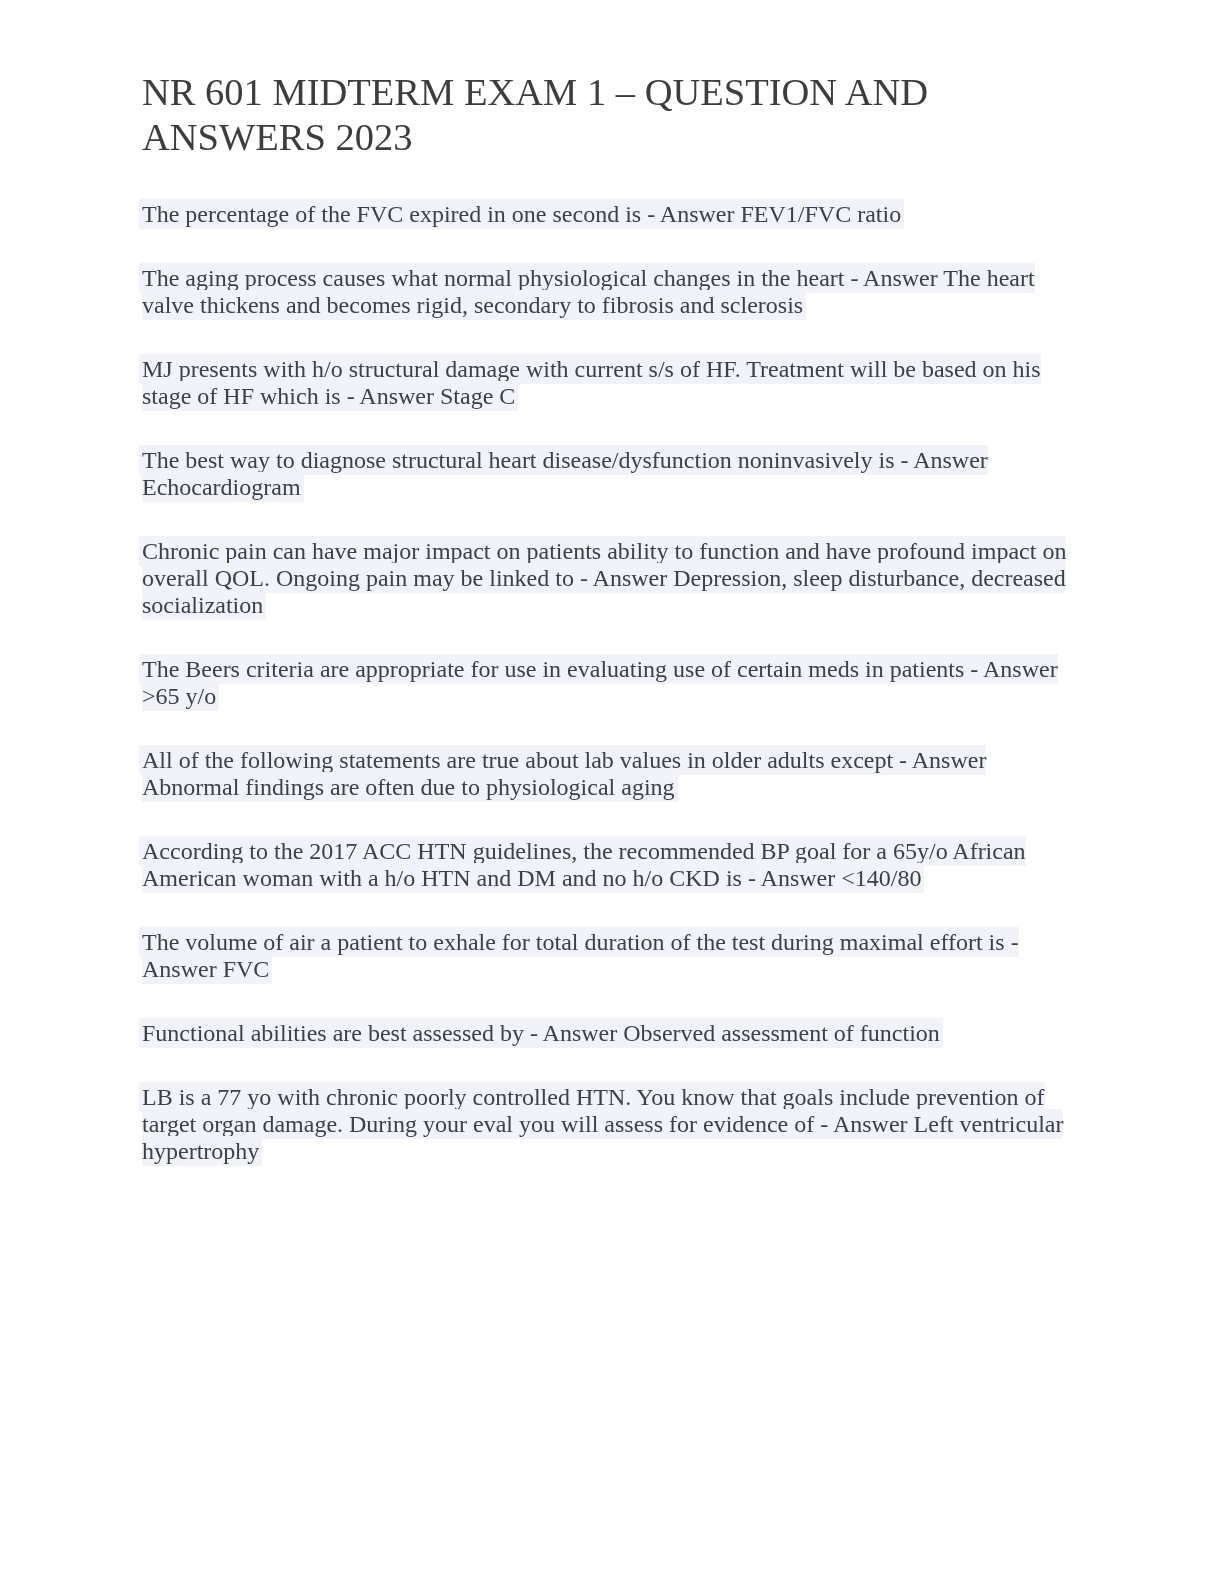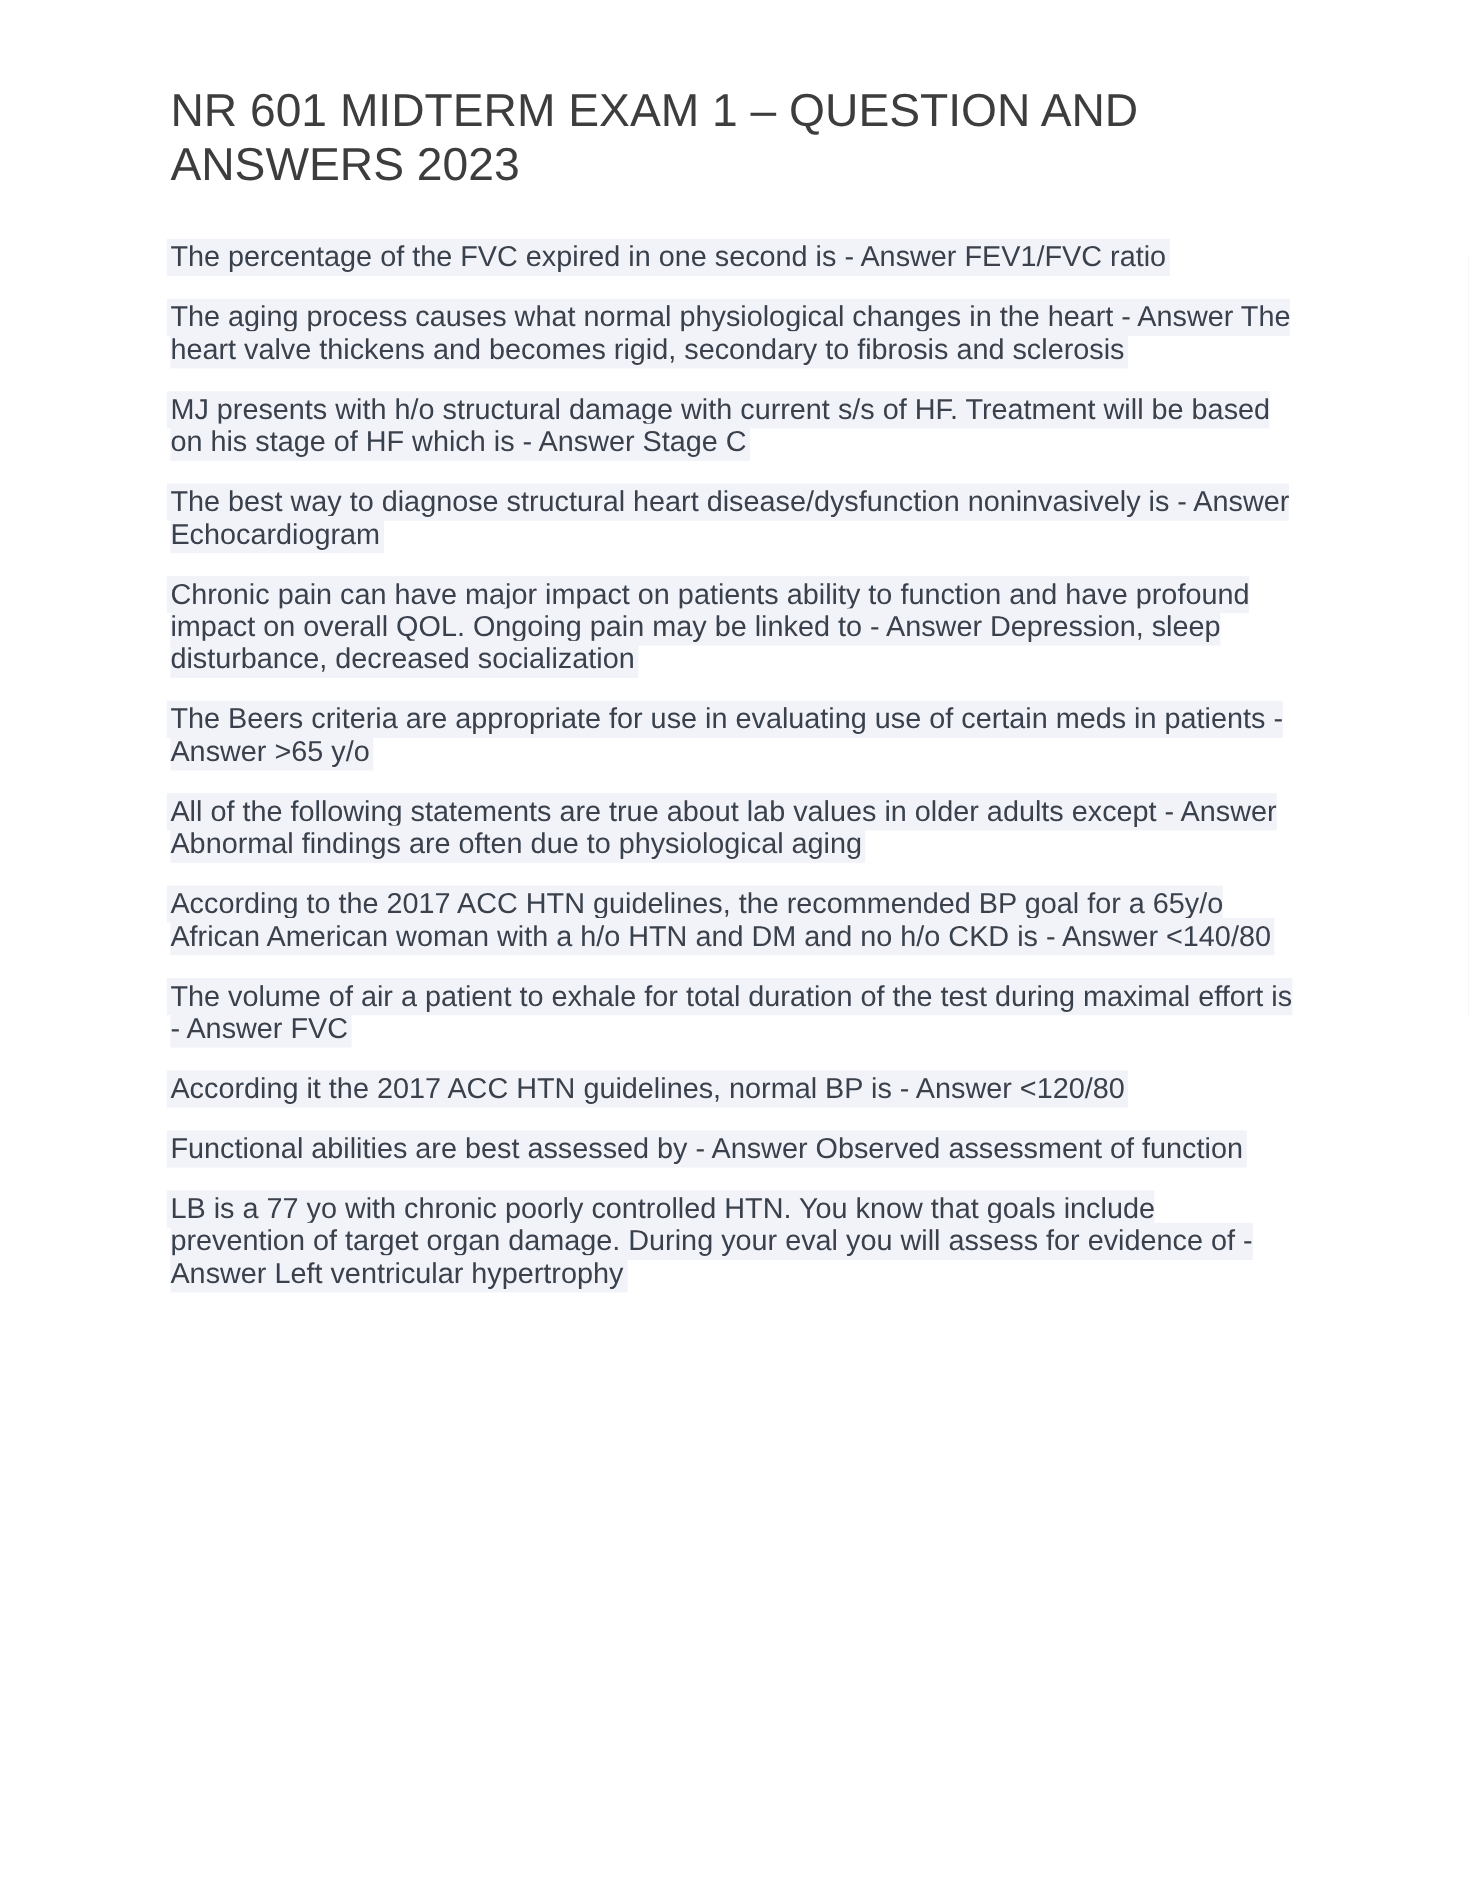--- a/index.html
+++ b/index.html
@@ -9,36 +9,36 @@
     --page-bg: #ffffff;
   }
   * { box-sizing: border-box; }
   html, body { margin: 0; padding: 0; background: #e8e8e8; }
   .page {
     width: 1224px;
     height: 1584px;
     background: var(--page-bg);
     margin: 0 auto;
     overflow: hidden;
-    font-family: Liberation Sans, sans-serif;
+    font-family: Liberation Serif, serif;
   }
   .content {
     padding: 70px 144px 0 142px;
     width: 1224px;
   }
   h1.doc-title {
     margin: 0 0 41px 0;
     font-size: 38.5px;
     line-height: 45px;
     font-weight: 400;
     color: var(--title-text);
     letter-spacing: 0;
   }
   p.qa-item {
-    margin: 23px 0 0 0;
+    margin: 37px 0 0 0;
     font-size: 24px;
     line-height: 27px;
     color: var(--body-text);
     width: 938px;
   }
   p.qa-item .hl {
     background: var(--hl);
     padding: 2px 3px;
     margin: 0 -3px;
     box-decoration-break: slice;
@@ -54,18 +54,17 @@
     <div id="qa-list">
         <p class="qa-item"><span class="hl">The percentage of the FVC expired in one second is - Answer FEV1/FVC ratio</span></p>
         <p class="qa-item"><span class="hl">The aging process causes what normal physiological changes in the heart - Answer The heart valve thickens and becomes rigid, secondary to fibrosis and sclerosis</span></p>
         <p class="qa-item"><span class="hl">MJ presents with h/o structural damage with current s/s of HF. Treatment will be based on his stage of HF which is - Answer Stage C</span></p>
         <p class="qa-item"><span class="hl">The best way to diagnose structural heart disease/dysfunction noninvasively is - Answer Echocardiogram</span></p>
         <p class="qa-item"><span class="hl">Chronic pain can have major impact on patients ability to function and have profound impact on overall QOL. Ongoing pain may be linked to - Answer Depression, sleep disturbance, decreased socialization</span></p>
         <p class="qa-item"><span class="hl">The Beers criteria are appropriate for use in evaluating use of certain meds in patients - Answer &gt;65 y/o</span></p>
         <p class="qa-item"><span class="hl">All of the following statements are true about lab values in older adults except - Answer Abnormal findings are often due to physiological aging</span></p>
         <p class="qa-item"><span class="hl">According to the 2017 ACC HTN guidelines, the recommended BP goal for a 65y/o African American woman with a h/o HTN and DM and no h/o CKD is - Answer &lt;140/80</span></p>
         <p class="qa-item"><span class="hl">The volume of air a patient to exhale for total duration of the test during maximal effort is - Answer FVC</span></p>
-        <p class="qa-item"><span class="hl">According it the 2017 ACC HTN guidelines, normal BP is - Answer &lt;120/80</span></p>
         <p class="qa-item"><span class="hl">Functional abilities are best assessed by - Answer Observed assessment of function</span></p>
         <p class="qa-item"><span class="hl">LB is a 77 yo with chronic poorly controlled HTN. You know that goals include prevention of target organ damage. During your eval you will assess for evidence of - Answer Left ventricular hypertrophy</span></p>
       </div>
   </div>
 </div>
 
 </body></html>

